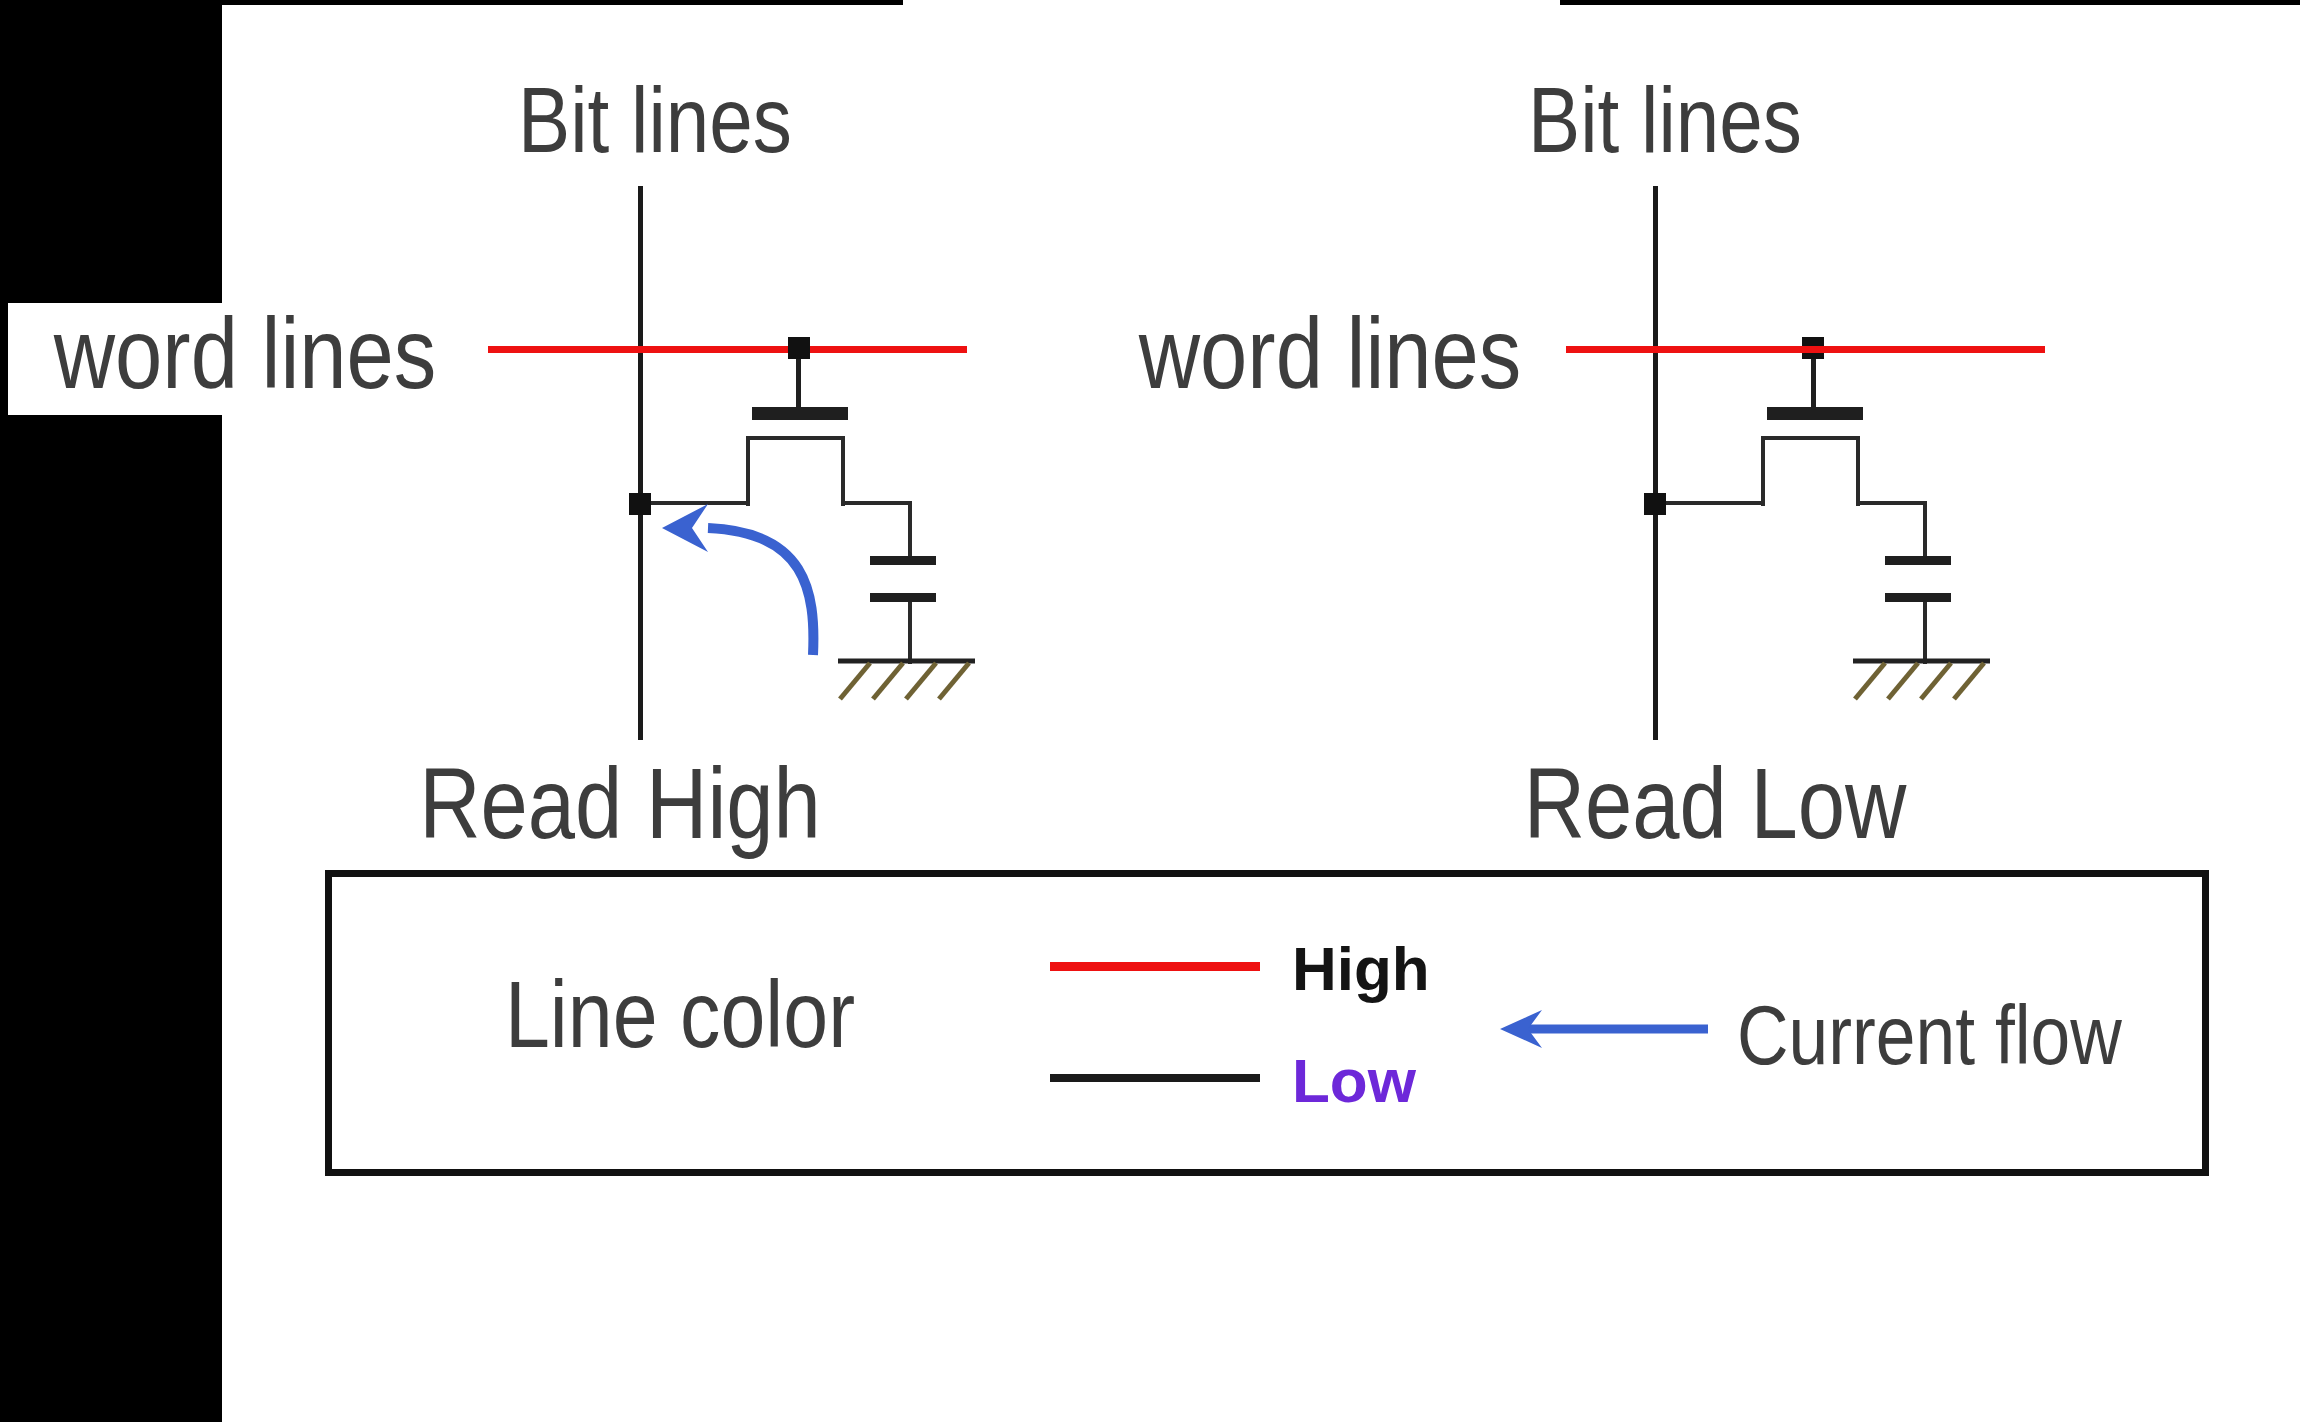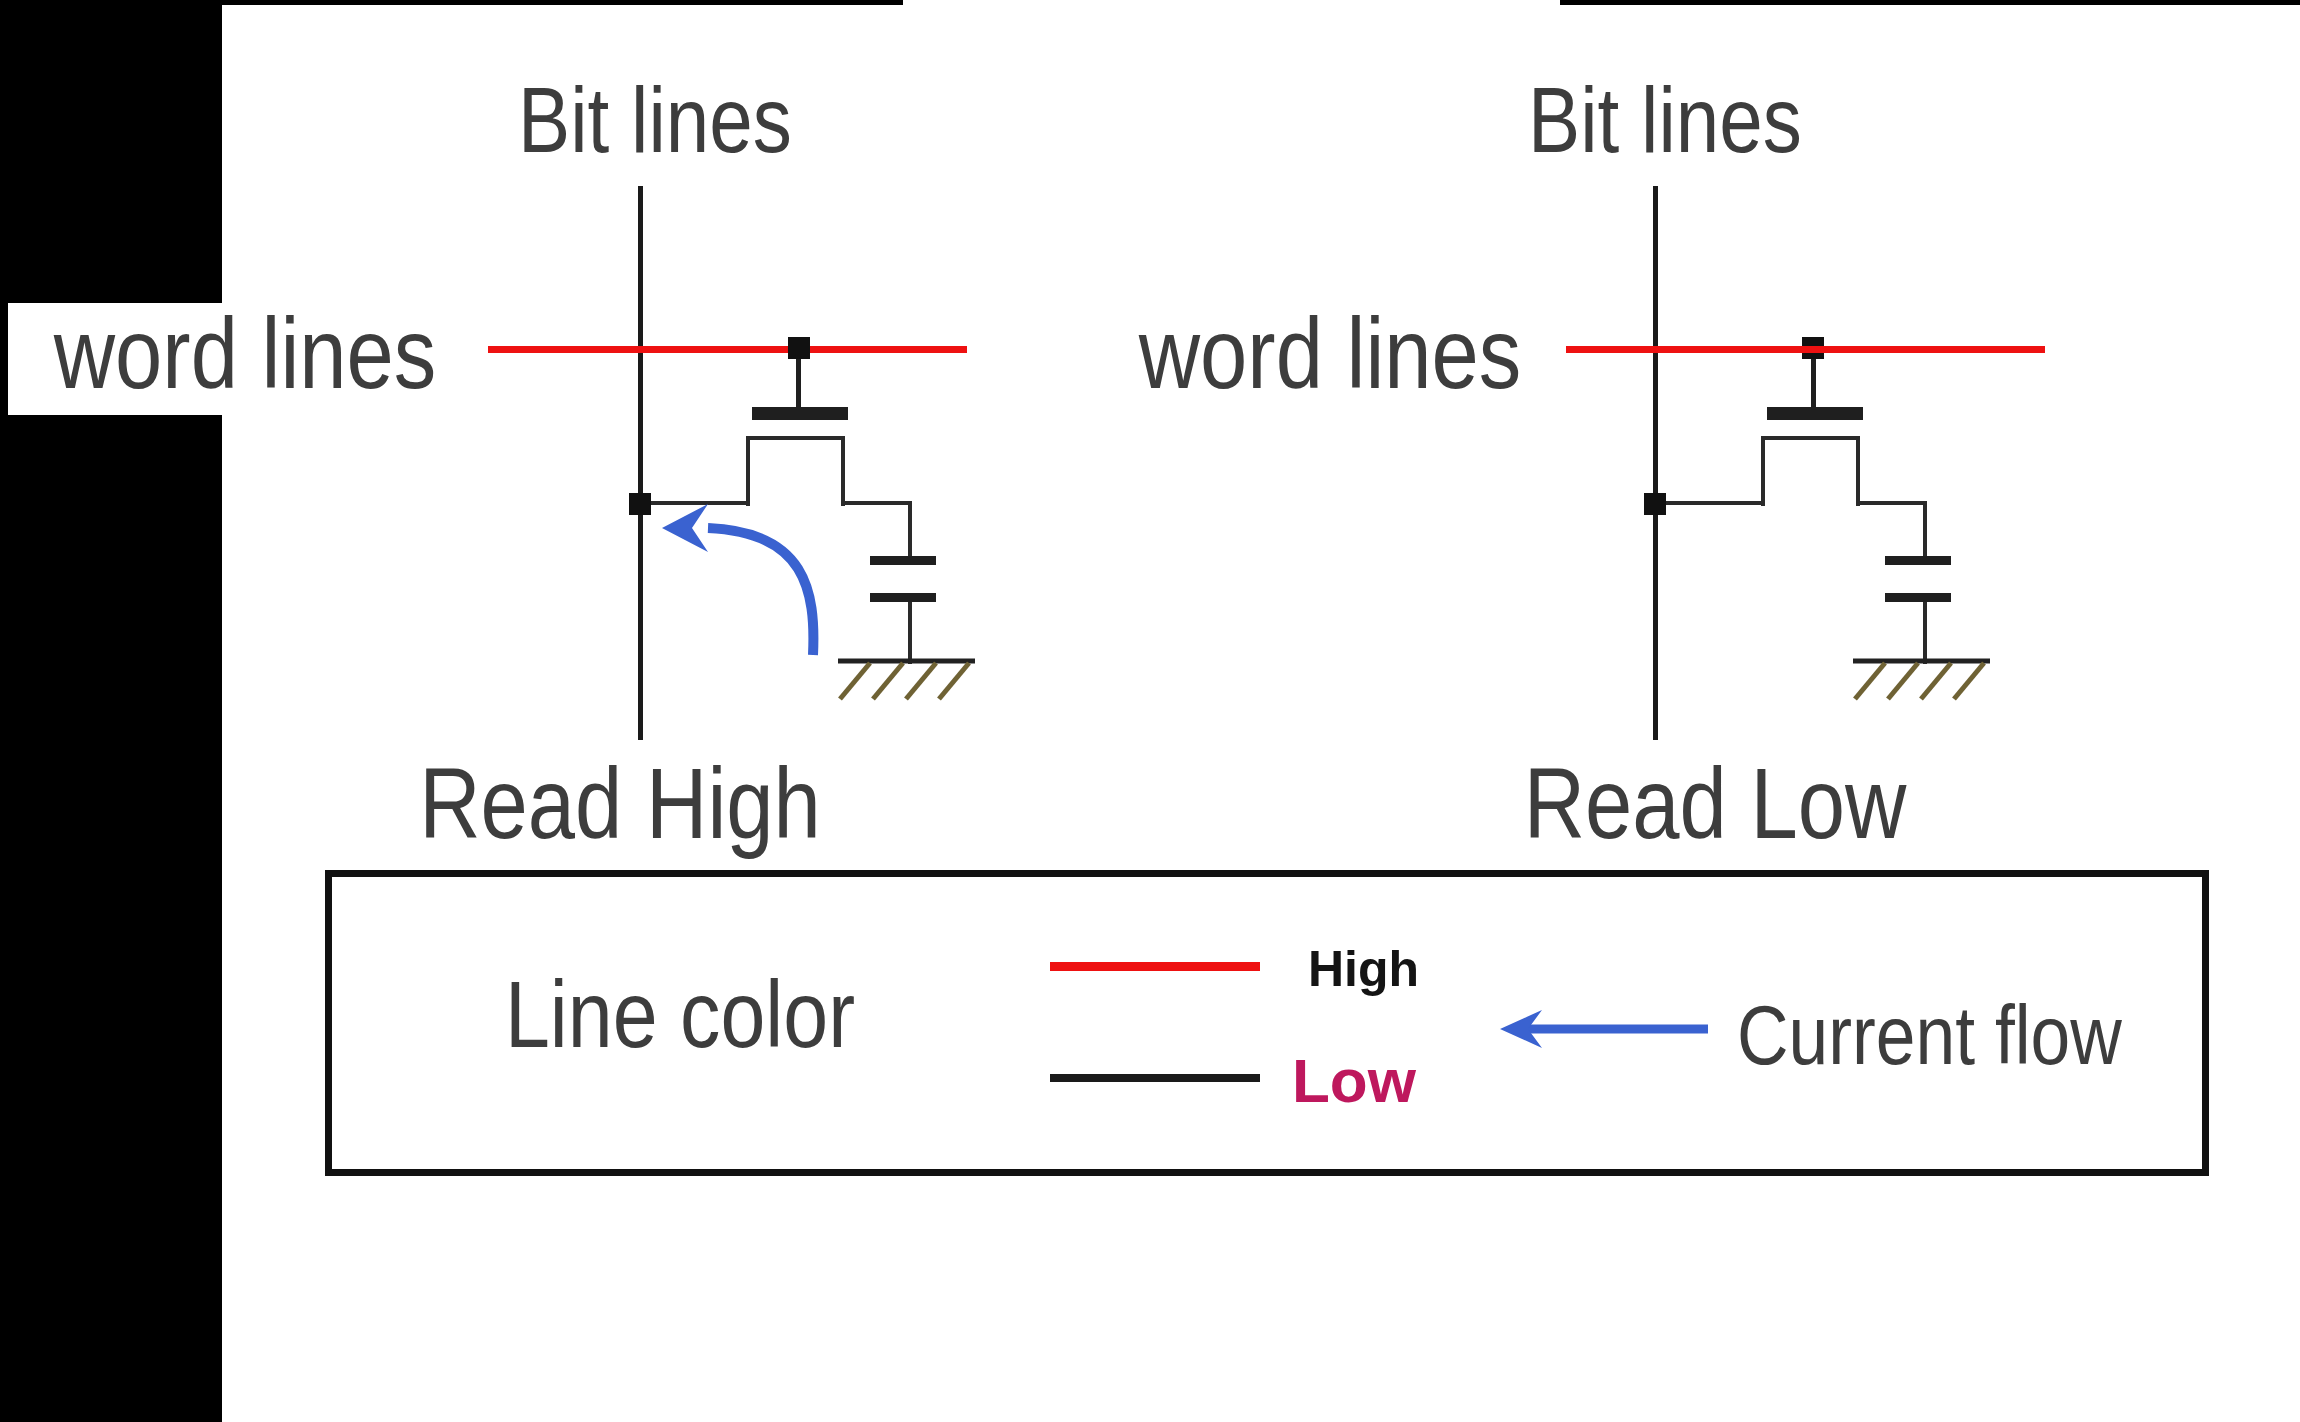--- a/index.html
+++ b/index.html
@@ -102,24 +102,24 @@
     <line x1="141" y1="8" x2="111" y2="44" stroke-width="5" stroke="#6f6234"></line>
   </svg>
 
   <div class="lbl cond" style="left:1495px;top:750px;width:440px;height:105px;font-size:100px;z-index:2;">Read Low</div>
 
   <div class="legend-box"></div>
 
   <div class="lbl cond" style="left:470px;top:962px;width:420px;height:105px;font-size:95px;z-index:2;">Line color</div>
 
   <div class="rect" style="left: 1050px; top: 962px; width: 210px; height: 9px; z-index: 2; background: rgb(238, 17, 17);"></div>
-  <div class="lbl" style="left:1292px;top:936px;width:180px;height:66px;font-size:50px;font-weight:bold;color:#141414;justify-content:flex-start;z-index:2;margin-left:16px;">High</div>
+  <div class="lbl" style="left:1292px;top:936px;width:180px;height:66px;font-size:62px;font-weight:bold;color:#141414;justify-content:flex-start;z-index:2;">High</div>
 
   <div class="rect" style="left: 1050px; top: 1074px; width: 210px; height: 8px; z-index: 2; background: rgb(26, 26, 26);"></div>
-  <div class="lbl" style="left:1292px;top:1048px;width:180px;height:66px;font-size:62px;font-weight:bold;color:#be185d;justify-content:flex-start;z-index:2;">Low</div>
+  <div class="lbl" style="left:1292px;top:1048px;width:180px;height:66px;font-size:62px;font-weight:bold;color:#6d28d9;justify-content:flex-start;z-index:2;">Low</div>
 
   <svg class="abs" style="left:1490px;top:1000px;z-index:2;" width="240" height="60" viewBox="0 0 240 60">
     <line x1="218" y1="29" x2="34" y2="29" stroke-width="9" stroke="#3a62d0"></line>
     <polygon points="10,29 52,10 38,29 52,48" fill="#3a62d0"></polygon>
   </svg>
 
   <div class="lbl cond-left" style="left:1737px;top:985px;width:430px;height:100px;font-size:84px;z-index:2;">Current flow</div>
 
 </div>
 

